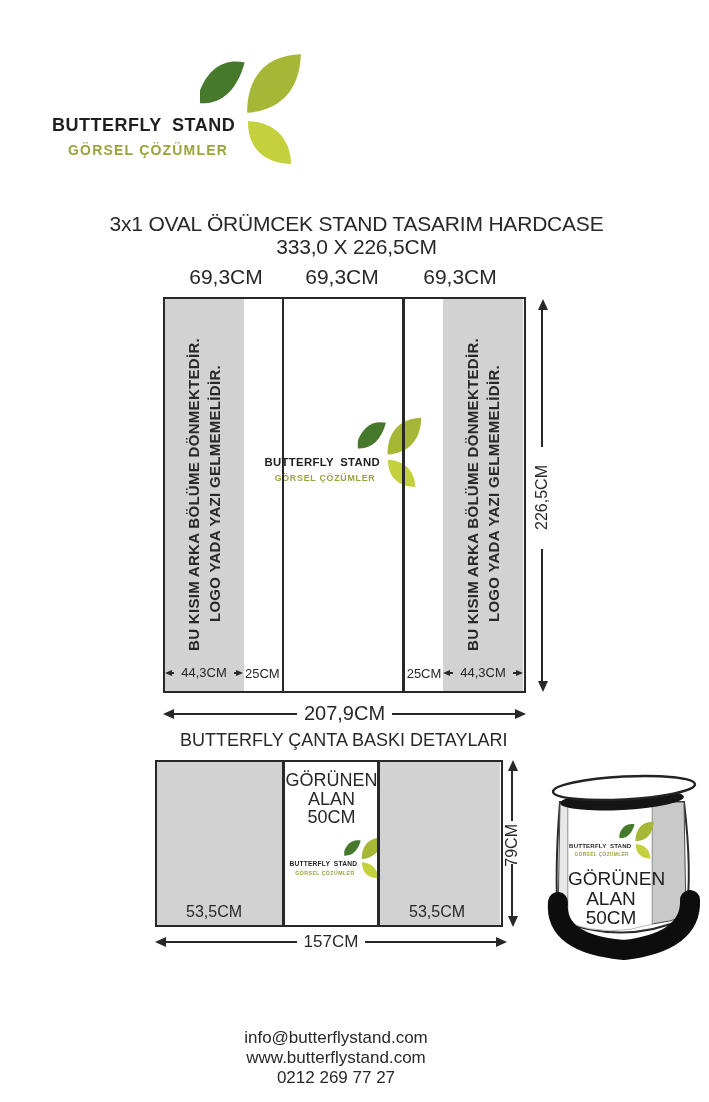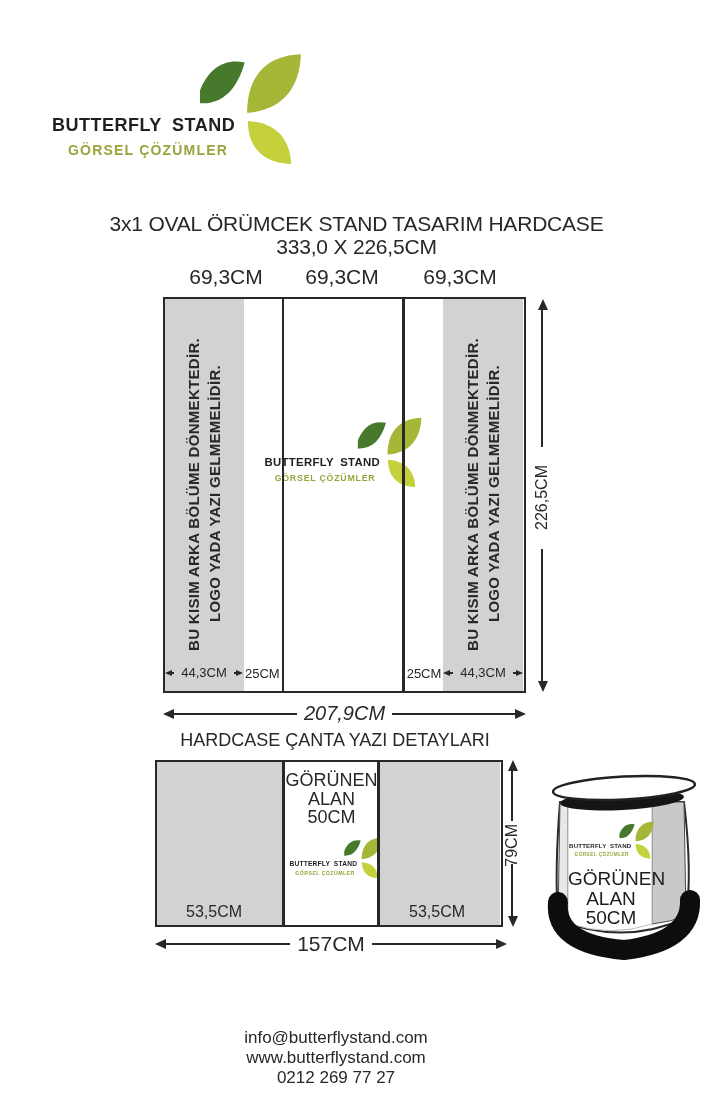--- a/index.html
+++ b/index.html
@@ -27,21 +27,21 @@
   .back-note-wrap{position:absolute;display:flex;flex-direction:row;gap:4px;
                   justify-content:center;align-items:center;}
   .back-note{writing-mode:vertical-rl;transform:rotate(180deg);font-size:15px;
              font-weight:bold;letter-spacing:.3px;white-space:nowrap;}
   .top-dim{position:absolute;top:265px;width:120px;text-align:center;font-size:21px;}
   
   .dim{position:absolute;display:flex;align-items:center;}
   .dim .line{flex:1;height:2px;background:var(--ink,#282828);}
   .dim .lbl{padding:0 7px;white-space:nowrap;}
   .dim.big{font-size:20px;}
-  .dim.mid{font-size:21px;}
+  .dim.mid{font-size:17px;}
   .dim.small{font-size:13px;}
   .ah{width:0;height:0;}
   .ah.left{border-top:5px solid transparent;border-bottom:5px solid transparent;
            border-right:11px solid var(--ink,#282828);}
   .ah.right{border-top:5px solid transparent;border-bottom:5px solid transparent;
             border-left:11px solid var(--ink,#282828);}
   .dim.small .ah.left{border-top-width:3.5px;border-bottom-width:3.5px;border-right-width:7px;}
   .dim.small .ah.right{border-top-width:3.5px;border-bottom-width:3.5px;border-left-width:7px;}
   .ah.up{position:absolute;border-left:5px solid transparent;border-right:5px solid transparent;
          border-bottom:11px solid var(--ink,#282828);}
@@ -126,29 +126,29 @@
       <span class="ah right"></span>
     </div>
   </div>
 
   <span class="ah up" style="left:538px;top:299px;"></span>
   <div class="vline" style="left:541px;top:310px;height:137px;"></div>
   <div class="vlabel" style="left:533px;top:465px;">226,5CM</div>
   <div class="vline" style="left:541px;top:549px;height:132px;"></div>
   <span class="ah down" style="left:538px;top:681px;"></span>
 
-  <div class="dim big" style="left:163px;top:702px;width:363px;font-style:italic;">
+  <div class="dim big" style="left:163px;top:702px;width:363px;">
     <span class="ah left"></span>
     <span class="line"></span>
     <span class="lbl">207,9CM</span>
     <span class="line"></span>
     <span class="ah right"></span>
   </div>
 
-  <div class="hc-title">HARDCASE ÇANTA YAZI DETAYLARI</div>
+  <div class="hc-title">BUTTERFLY ÇANTA BASKI DETAYLARI</div>
 
   <div class="logo" style="left:285px;top:836px;transform:scale(0.37);">
     <div class="logo-name">BUTTERFLY STAND</div>
     <div class="logo-tagline">GÖRSEL ÇÖZÜMLER</div>
     <svg class="logo-leaves" width="102" height="112" viewBox="0 0 102 112">
       <path class="leaf-mid" transform="translate(46,0) scale(0.56,0.61)" d="M2,98 C2,40 34,4 98,2 C96,60 62,94 2,98 Z"></path>
       <path class="leaf-dark" transform="translate(1,3) rotate(14,19,26) scale(0.39,0.53)" d="M2,98 C2,40 34,4 98,2 C96,60 62,94 2,98 Z"></path>
       <path class="leaf-light" transform="translate(47,112) scale(0.45,-0.45)" d="M2,98 C2,40 34,4 98,2 C96,60 62,94 2,98 Z"></path>
     </svg>
   </div>

